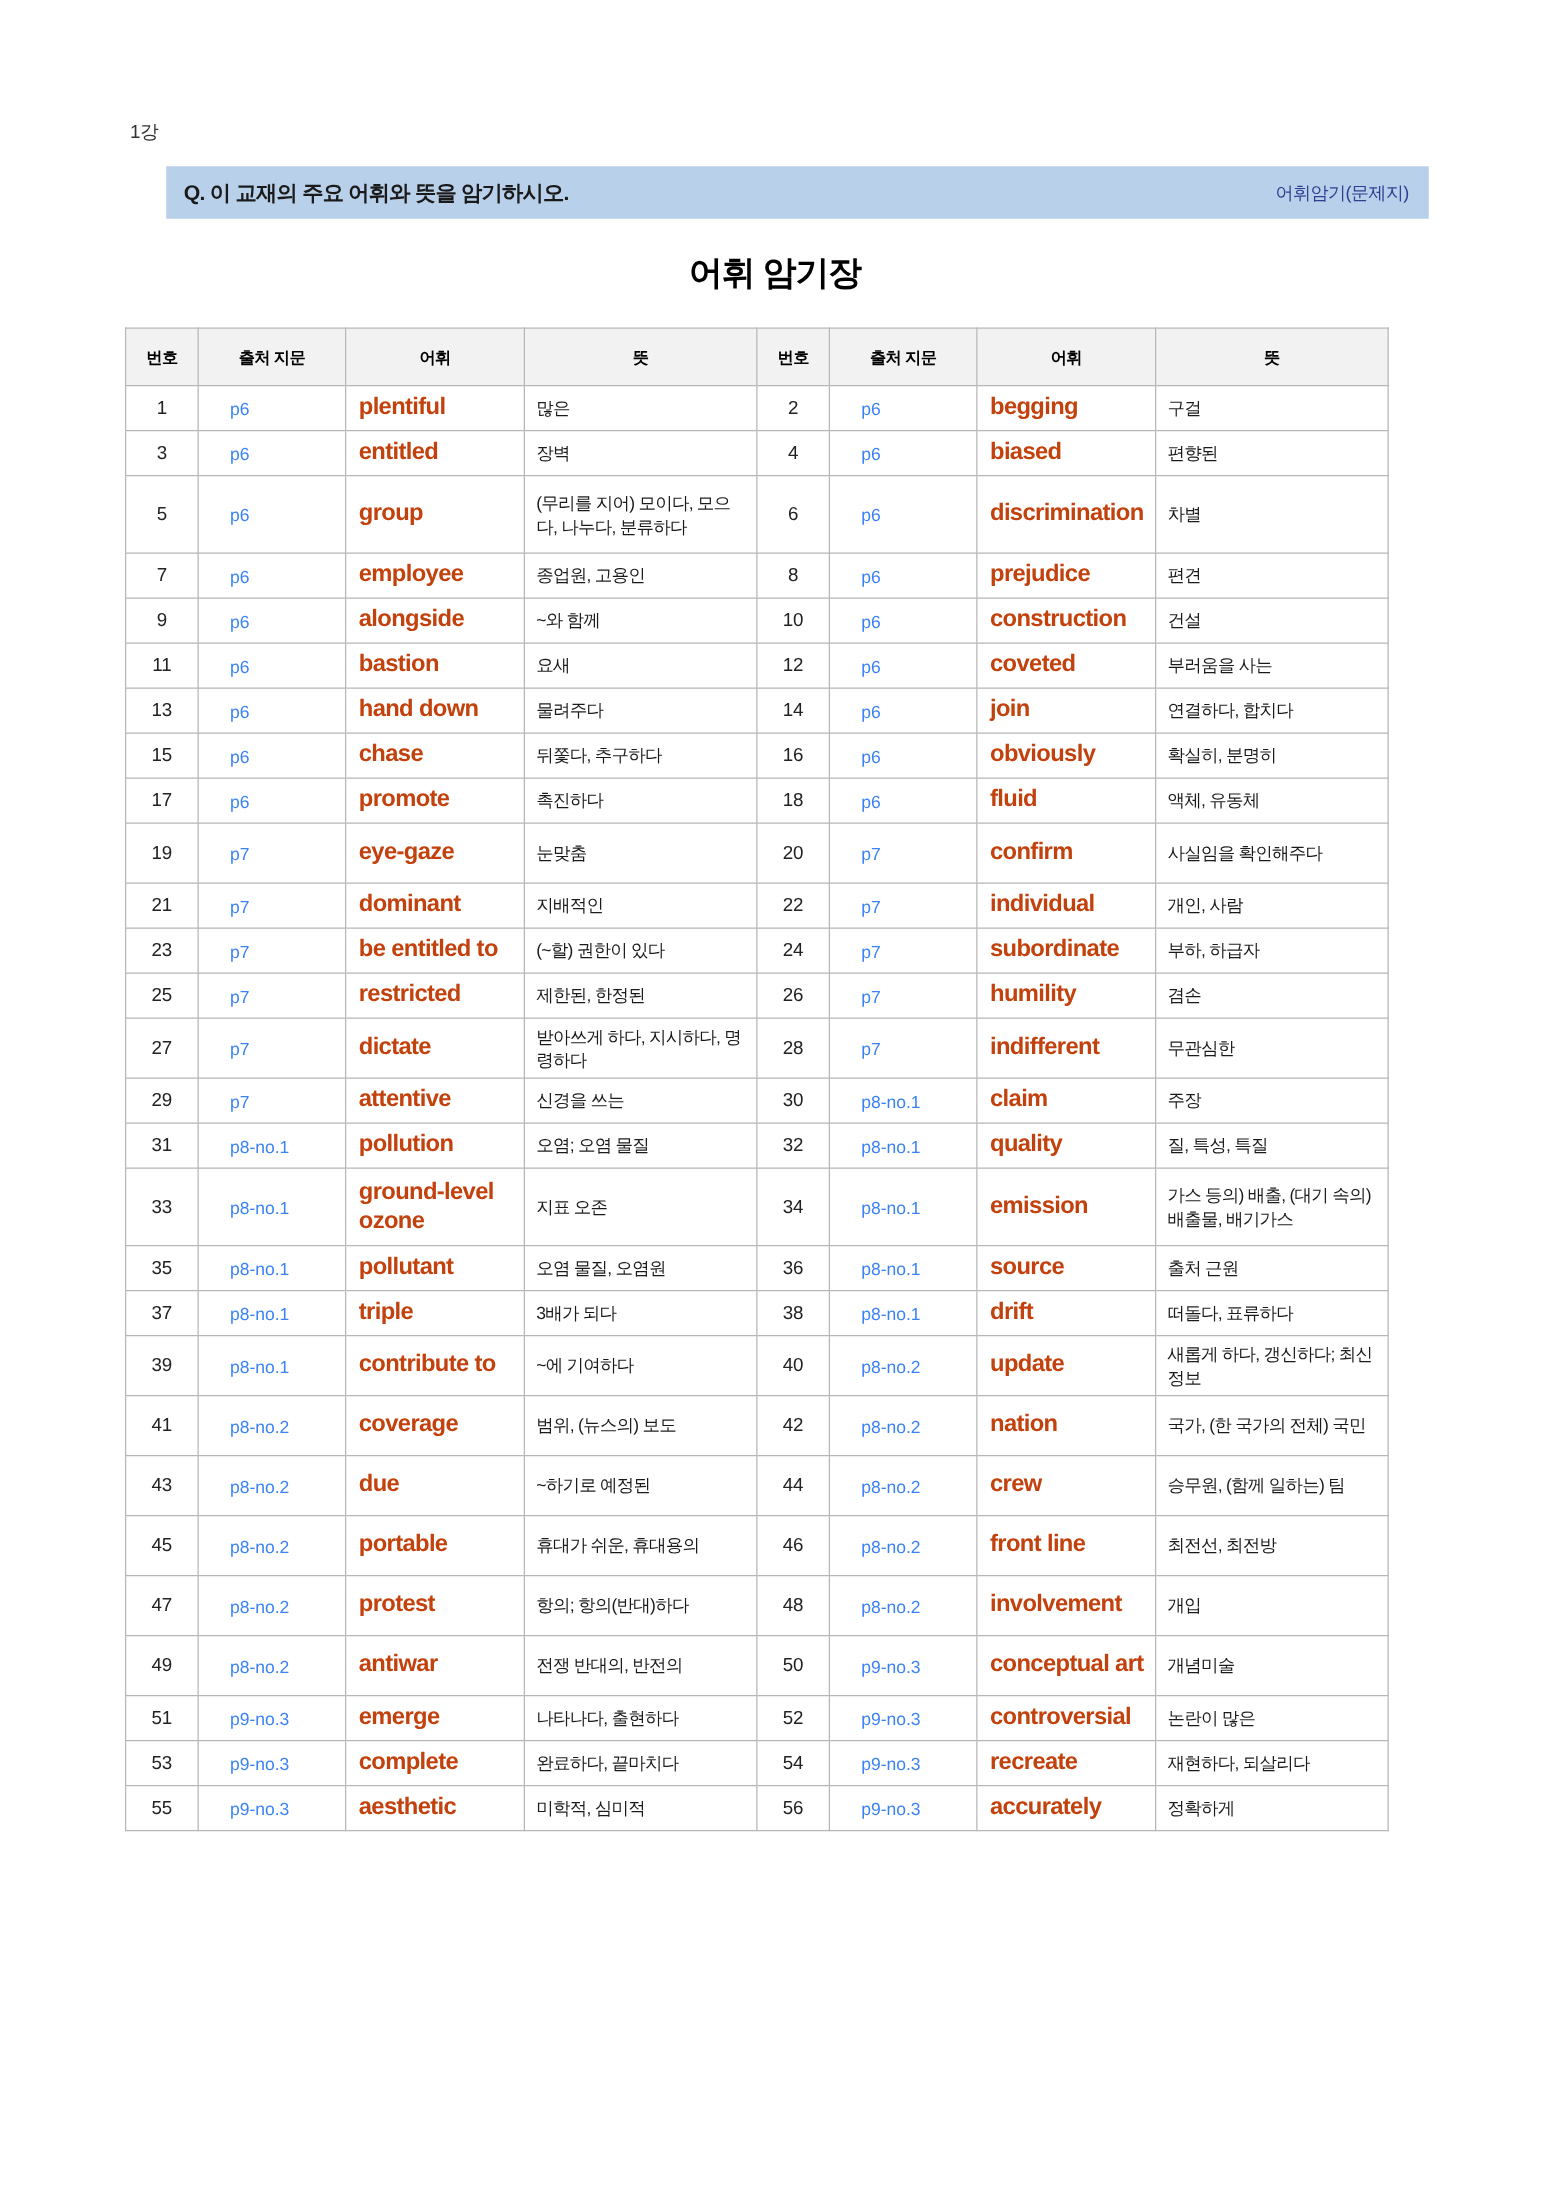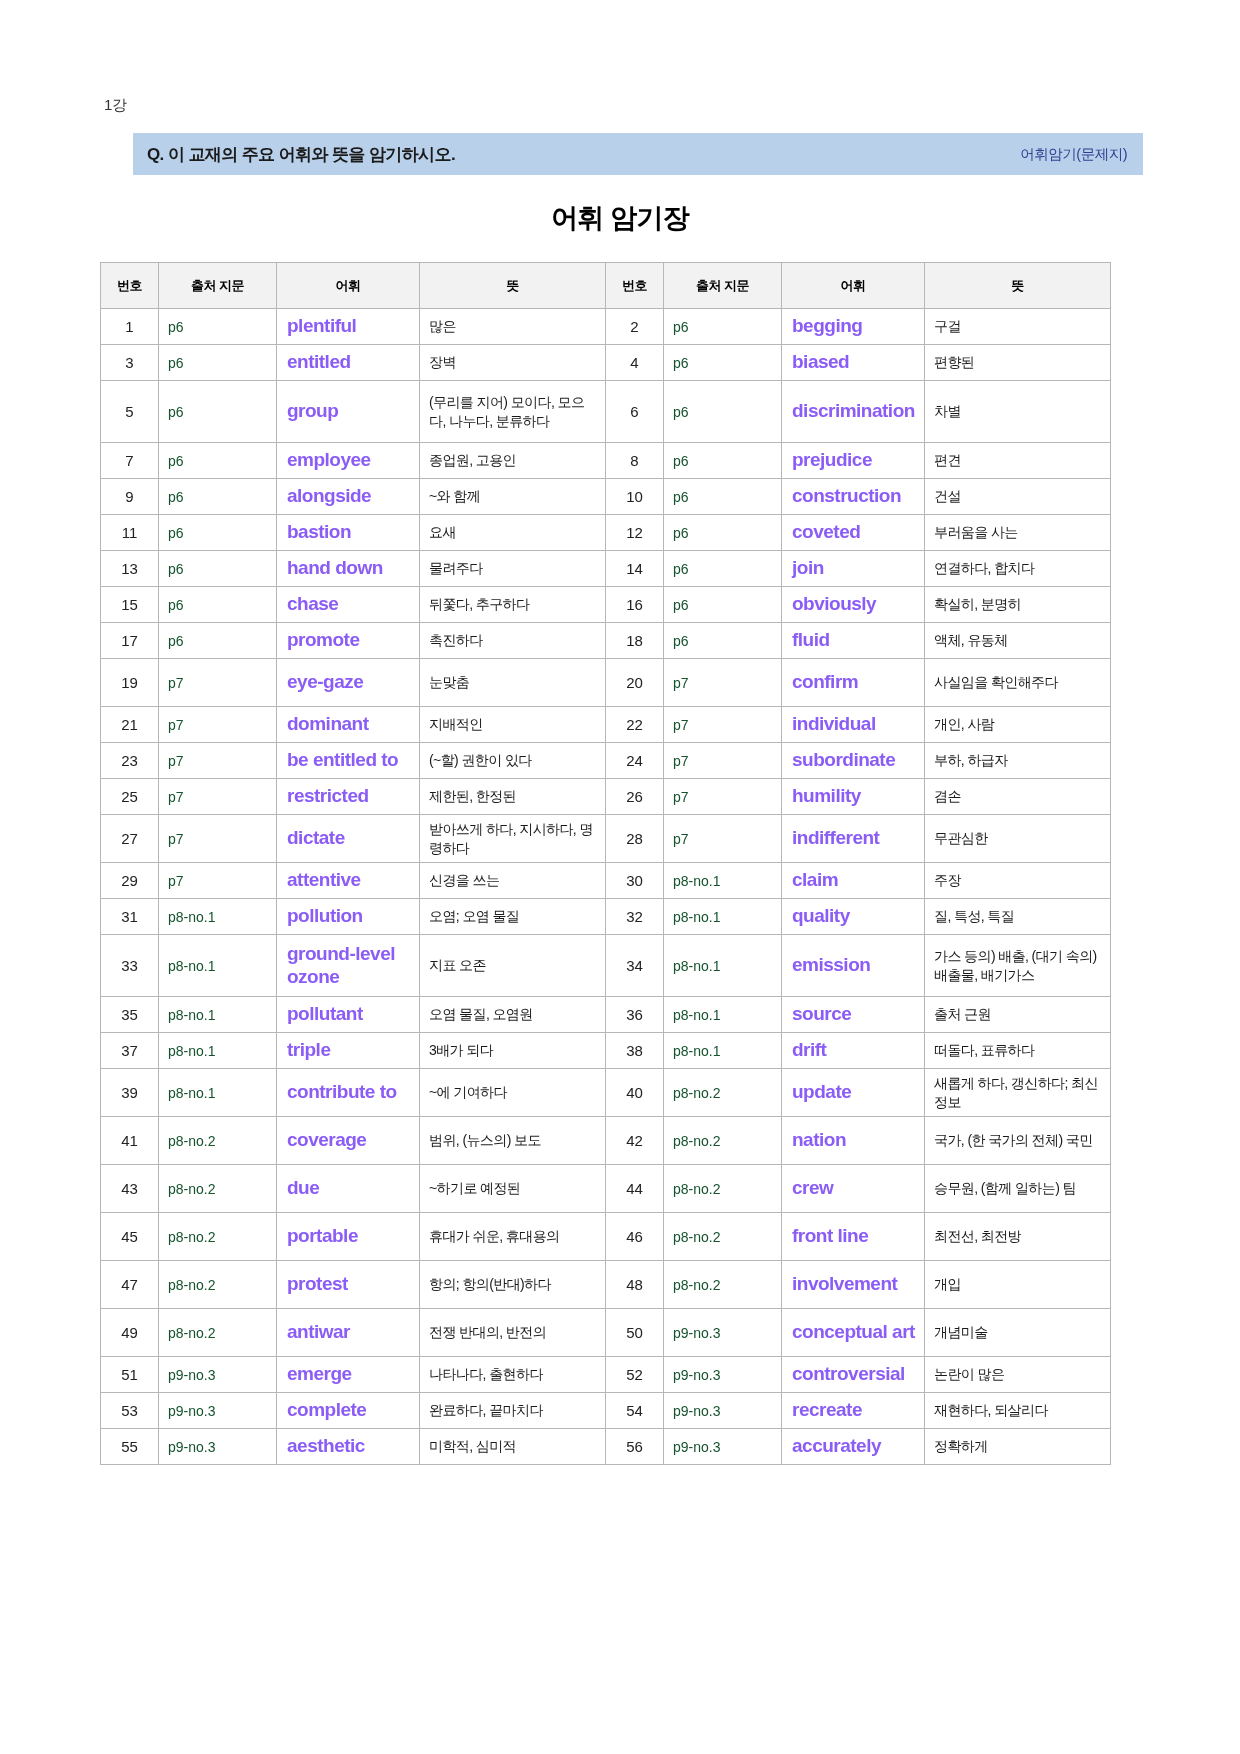--- a/index.html
+++ b/index.html
@@ -101,29 +101,29 @@
   col.c-mean  { width: 186px; }
 
   td.num {
     text-align: center;
     font-size: 15px;
     color: #222;
     font-weight: normal;
   }
   td.src {
     font-size: 14px;
-    color: #14532d;
-    padding-left: 9px;
+    color: #3b82f6;
+    padding-left: 25px;
   }
   td.word {
     font-size: 19px;
     font-weight: bold;
     letter-spacing: -0.5px;
     padding-left: 10px;
-    color: #8b5cf6;
+    color: #c2410c;
     line-height: 1.18;
   }
   td.mean {
     font-size: 14px;
     letter-spacing: -0.6px;
     padding: 5px 6px 5px 9px;
     color: #1a1a1a;
     line-height: 1.32;
   }
   tbody tr { height: 36px; }

